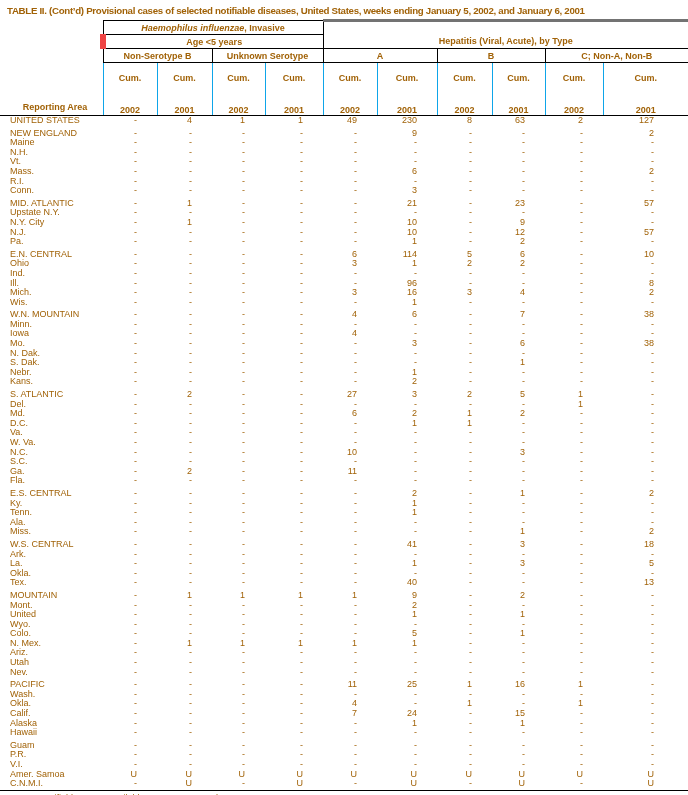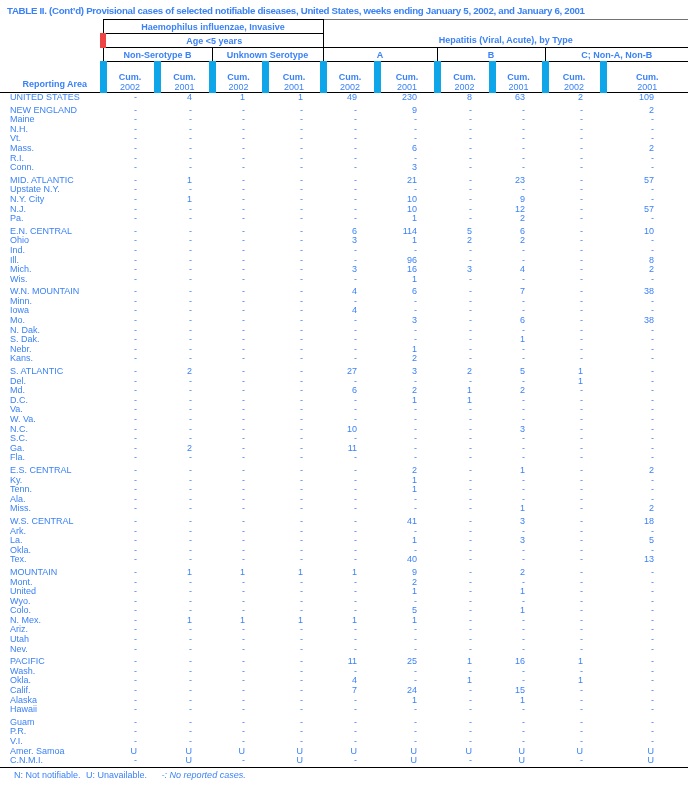--- a/index.html
+++ b/index.html
@@ -1,35 +1,35 @@
 <!DOCTYPE html>
 <html><head>
 <meta charset="utf-8">
 <style>
   html,body{margin:0;padding:0;background:#fff;}
   .page{
     position:relative;width:688px;height:795px;background:#fff;overflow:hidden;
-    font-family:"Liberation Sans",sans-serif;color:#3b82f6;
+    font-family:"Liberation Sans",sans-serif;color:#a16207;
   }
   .title-block{padding:4px 6px 0 7px;}
   .title-line{font-weight:bold;font-size:9.7px;line-height:13px;letter-spacing:-0.3px;white-space:nowrap;}
   table.main{
     border-collapse:collapse;table-layout:fixed;width:688px;margin-top:2px;
   }
   th,td{padding:0;font-size:9px;}
   thead th{font-weight:bold;text-align:center;vertical-align:middle;line-height:10px;}
   tr.r1{height:14px}tr.r2{height:14px}tr.r3{height:14px}tr.r4{height:26px}
   th.rarea{text-align:center;vertical-align:bottom;padding:0 0 3px 10px;border-bottom:1px solid #000;}
   th.haem{border:1px solid #000;}
-  th.hep{border-top:1px solid #737373;border-bottom:1px solid #000;vertical-align:bottom;padding-bottom:2px;}
+  th.hep{border-top:3px solid #737373;border-bottom:1px solid #000;vertical-align:bottom;padding-bottom:2px;}
   th.age{border-left:6px solid #ef4444;border-right:1px solid #000;border-bottom:1px solid #000;}
   th.grp{border-left:1px solid #000;border-bottom:1px solid #000;margin-top:30px;}
-  th.cum{border-left:7px solid #0ea5e9;border-bottom:1px solid #000;padding-top:10px;}
-  th.cum .yr{font-weight:normal;}
-  .it{text-align:right;}
+  th.cum{border-left:1px solid #0ea5e9;border-bottom:1px solid #000;padding-top:10px;}
+  th.cum .yr{font-weight:bold;margin-top:22px;}
+  .it{font-style:italic;text-align:right;}
   tbody td{line-height:9.6px;white-space:nowrap;}
   tbody td.lbl{text-align:left;padding-left:10px;}
   tbody td.num{text-align:right;padding-right:20px;}
   tbody td.num.last{padding-right:34px;}
   tbody tr.gap td{height:3px;line-height:3px;font-size:1px;}
   .footnote{
     border-top:1px solid #000;margin-top:1px;padding-top:2px;font-size:9px;line-height:11px;
   }
   .footnote span{display:inline-block;}
   .fn1{margin-left:14px;}
@@ -123,21 +123,21 @@
           <td class="lbl">UNITED STATES</td>
           <td class="num">-</td>
           <td class="num">4</td>
           <td class="num">1</td>
           <td class="num">1</td>
           <td class="num">49</td>
           <td class="num">230</td>
           <td class="num">8</td>
           <td class="num">63</td>
           <td class="num">2</td>
-          <td class="num last">109</td>
+          <td class="num last">127</td>
         </tr>
         <tr class="gap">
           <td colspan="11"></td>
         </tr>
         <tr>
           <td class="lbl">NEW ENGLAND</td>
           <td class="num">-</td>
           <td class="num">-</td>
           <td class="num">-</td>
           <td class="num">-</td>

